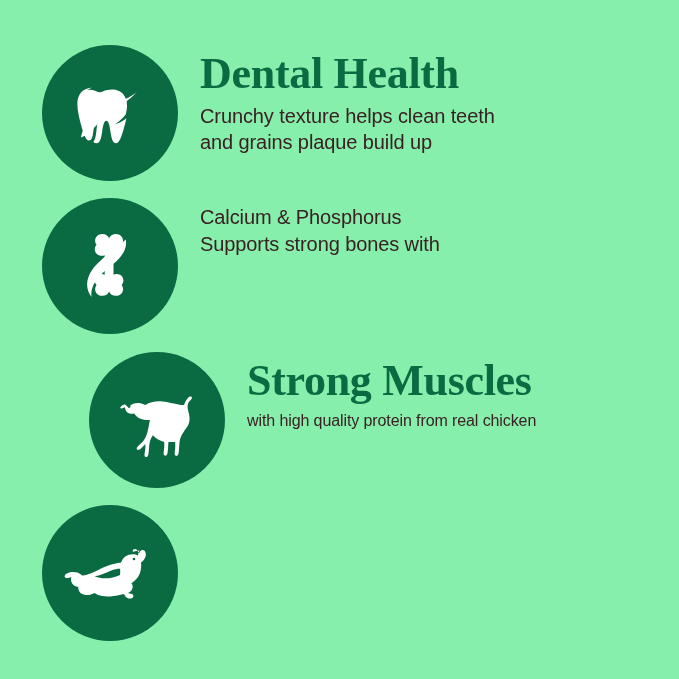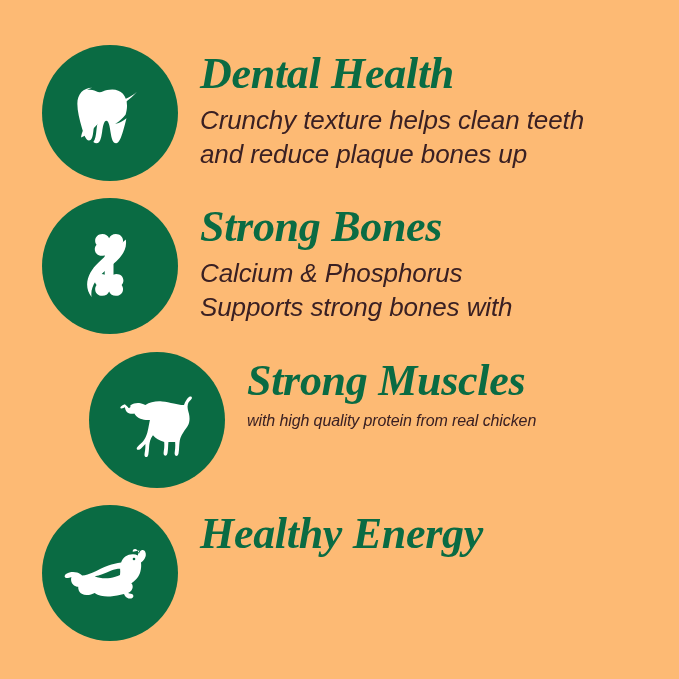--- a/index.html
+++ b/index.html
@@ -10,22 +10,21 @@
     width: 679px;
     height: 679px;
     background: #f4f7ed;
     font-family: "Liberation Sans", sans-serif;
     overflow: hidden;
   }
   #benefits-panel {
     position: relative;
     width: 679px;
     height: 679px;
-    background: #fdba74;
-    font-style: italic;
+    background: #86efac;
   }
   .benefit-row {
     position: absolute;
     left: 0;
     width: 679px;
     display: flex;
     flex-direction: row;
     align-items: flex-start;
   }
   .icon-badge {
@@ -53,21 +52,21 @@
     color: #0a6b43;
     font-size: 44px;
     line-height: 1.04;
     letter-spacing: -0.3px;
     margin: 0 0 6px 0;
     white-space: nowrap;
   }
   .benefit-desc {
     font-family: "Liberation Sans", sans-serif;
     color: #3a2023;
-    font-size: 26px;
+    font-size: 20px;
     line-height: 1.33;
     margin: 0;
     font-weight: 500;
     letter-spacing: -0.1px;
   }
   .benefit-desc span {
     display: block;
   }
 
   
@@ -91,36 +90,35 @@
           <path fill="#ffffff" d="M30.5 22.5c-9.5 0-16 6.8-16 17.5 0 8.2 2.4 17.4 5 26.2 2.2 7.4 4.4 13.6 7.6 13.6 3.4 0 4.2-4.6 5-11.6 .5-4.6 1.1-9.5 3.2-12.1l2.1 2.6c-1.2 2.3-1.7 6.3-2.1 9.9-.6 5.6-1.2 10.2-3.4 12.9 1.1 .9 2.2 1.3 3.5 1.3 3.6 0 4.9-4.8 6-11.9 .9-6 1.8-12.4 4.6-12.4 2.8 0 3.7 6.4 4.6 12.4 1.1 7.1 2.4 11.9 6 11.9 3.3 0 5.5-6.2 7.7-13.6 1.3-4.4 2.6-9 3.6-13.6-3.9 3.3-8.3 5.4-12.3 6.2 3.9-2.2 7.9-5.6 11.3-9.9 1-3.4 1.6-6.8 1.6-9.9 0-10.7-6.5-17.5-16-17.5-4.4 0-7.4 1-9.8 1.9-1.5 .5-2.7 1-3.9 1-1.2 0-2.4-.5-3.9-1-2.4-.9-5.4-1.9-9.8-1.9z"></path>
           <path fill="#ffffff" d="M79.5 26.5c-6.8 6.8-16.8 9.8-26.8 14.3-12.4 5.6-25 13.3-31.4 26.6-1.5 3.1-2.4 6.2-2.8 9.1 3.3-1.2 6.4-3.4 9.6-6.2 7.4-6.5 14.4-15.6 24.4-22.6 9.8-6.9 19.3-11.7 27-21.2z"></path>
           <path fill="#0a6b43" d="M33.6 24.8c-1.9 .7-3.6 1.3-5.6 1.3-2 0-3.7-.6-5.6-1.3 3.5-.3 7.7-.3 11.2 0z" opacity="0"></path>
         </svg>
       </span>
     </div>
     <div class="benefit-text">
       <h2 class="benefit-title">Dental Health</h2>
       <p class="benefit-desc">
         <span>Crunchy texture helps clean teeth</span>
-        <span>and reduce plaque bones up</span>
+        <span>and grains plaque build up</span>
       </p>
     </div>
   </div>
 
   <div class="benefit-row" id="benefit-row-1">
     <div class="icon-badge">
       <span>
         <svg width="90" height="90" viewBox="0 0 100 100" aria-hidden="true">
           <path fill="#ffffff" d="M41.5 14.5c-4.6 0-8 3.2-8 7.4 0 1.8 .6 3.3 1.6 4.6-1.3 1.3-2 3-2 5 0 4.1 3.2 7.2 7.6 7.2 1.3 0 2.4-.2 3.4-.7v21.6c-1-.5-2.1-.7-3.4-.7-4.4 0-7.6 3.1-7.6 7.2 0 2 .7 3.7 2 5-1 1.3-1.6 2.8-1.6 4.6 0 4.2 3.4 7.4 8 7.4 3.6 0 6.4-1.9 7.5-4.8 1.1 2.9 3.9 4.8 7.5 4.8 4.6 0 8-3.2 8-7.4 0-1.8-.6-3.3-1.6-4.6 1.3-1.3 2-3 2-5 0-4.1-3.2-7.2-7.6-7.2-1.3 0-2.4 .2-3.4 .7V38c1 .5 2.1 .7 3.4 .7 4.4 0 7.6-3.1 7.6-7.2 0-2-.7-3.7-2-5 1-1.3 1.6-2.8 1.6-4.6 0-4.2-3.4-7.4-8-7.4-3.6 0-6.4 1.9-7.5 4.8-1.1-2.9-3.9-4.8-7.5-4.8z"></path>
           <path fill="#ffffff" d="M67.5 20.5c1.8 9.4-3.2 17.4-10.4 24.2-7.4 7-17.2 13.2-23.3 22.4-3.6 5.4-5.2 11.2-4.3 17.4-6.5-8-6.2-18.3-1.2-27.2 5.2-9.2 14.3-16 22.2-23.1 6.7-6 12.4-8.9 17-13.7z"></path>
         </svg>
       </span>
     </div>
     <div class="benefit-text">
-      <h2 class="benefit-title">Strong Bones</h2>
       <p class="benefit-desc">
         <span>Calcium &amp; Phosphorus</span>
         <span>Supports strong bones with</span>
       </p>
     </div>
   </div>
 
   <div class="benefit-row" id="benefit-row-2">
     <div class="icon-badge">
       <span>
@@ -142,17 +140,16 @@
     <div class="icon-badge">
       <span>
         <svg width="100" height="100" viewBox="0 0 100 100" aria-hidden="true">
           <path fill="#ffffff" d="M79.5 27.5c-.9 1.5-1.4 3.2-1.7 4.9-1.4-.6-2.9-1-4.5-1.1-2.7-.2-5.4 .5-7.6 2-2.2 1.5-3.8 3.7-4.6 6.2-4.3 .5-8.6 1.5-12.7 3-5.3 1.9-10.3 4.7-15.5 6.9-3.5 1.5-7.1 2.7-10.8 3.2-1.4-1.4-3.1-2.5-5-3.1-2.2-.7-4.6-.8-6.9-.3-1.5 .3-3 .9-4.2 1.9-.8 .7-1.5 1.7-1.3 2.7 .2 .9 1.2 1.3 2.1 1.3 1.6 0 3.1-.6 4.6-1.1-.4 1.3-.5 2.7-.2 4 .3 1.5 1.1 2.9 2.3 3.9 1.3 1.1 3 1.7 4.7 1.9-.1 1.2 .1 2.5 .6 3.6 .6 1.4 1.7 2.6 3 3.4 1.6 .9 3.4 1.3 5.2 1.2 2.7-.1 5.3-1 7.7-2.1 1.9 1.3 4 2.3 6.2 2.8 3.1 .8 6.3 .9 9.5 .7 4.6-.3 9.1-1.3 13.6-2.4 .4 1.1 1 2.2 1.9 3 1 .9 2.3 1.5 3.6 1.6 1.1 .1 2.3-.2 3.1-.9 .7-.6 1-1.7 .6-2.5-.4-.8-1.3-1.2-2.2-1.4-1-.2-2-.3-2.9-.7 1.2-.6 2.3-1.4 3.1-2.4 .9-1.1 1.5-2.5 1.5-3.9 0-1.3-.5-2.6-1.4-3.5 2.1-1.2 4-2.8 5.5-4.7 1.7-2.1 2.9-4.6 3.6-7.2 .8-2.9 1-6 .6-9 1.1-.7 2.1-1.6 2.9-2.6 1-1.3 1.7-2.9 1.9-4.5 .1-1.2 0-2.5-.6-3.6-.5-.9-1.4-1.6-2.4-1.7-.9-.1-1.8 .3-2.4 1-.7 .8-1.1 1.8-1.4 2.8-.3-1.1-.8-2.2-1.5-3.1-.5-.7-1.2-1.4-2.1-1.6-.7-.2-1.5 0-2 .5-.6 .5-.8 1.3-.7 2.1z"></path>
           <path fill="#0a6b43" d="M60 52c-3 1.4-6.3 2.4-9.7 2.9-3.5 .5-7.1 .5-10.6-.2-1.7-.3-3.4-.8-5-1.5 2.6-.3 5.1-1 7.5-1.9 3.1-1.2 6-2.8 9.1-3.9 2.8-1 5.8-1.6 8.8-1.6 .2 2.1 .2 4.2-.1 6.2z"></path>
           <circle fill="#0a6b43" cx="74" cy="36" r="1.3"></circle>
         </svg>
       </span>
     </div>
     <div class="benefit-text">
-      <h2 class="benefit-title">Healthy Energy</h2>
     </div>
   </div>
 
 </div>
 
 </body></html>

